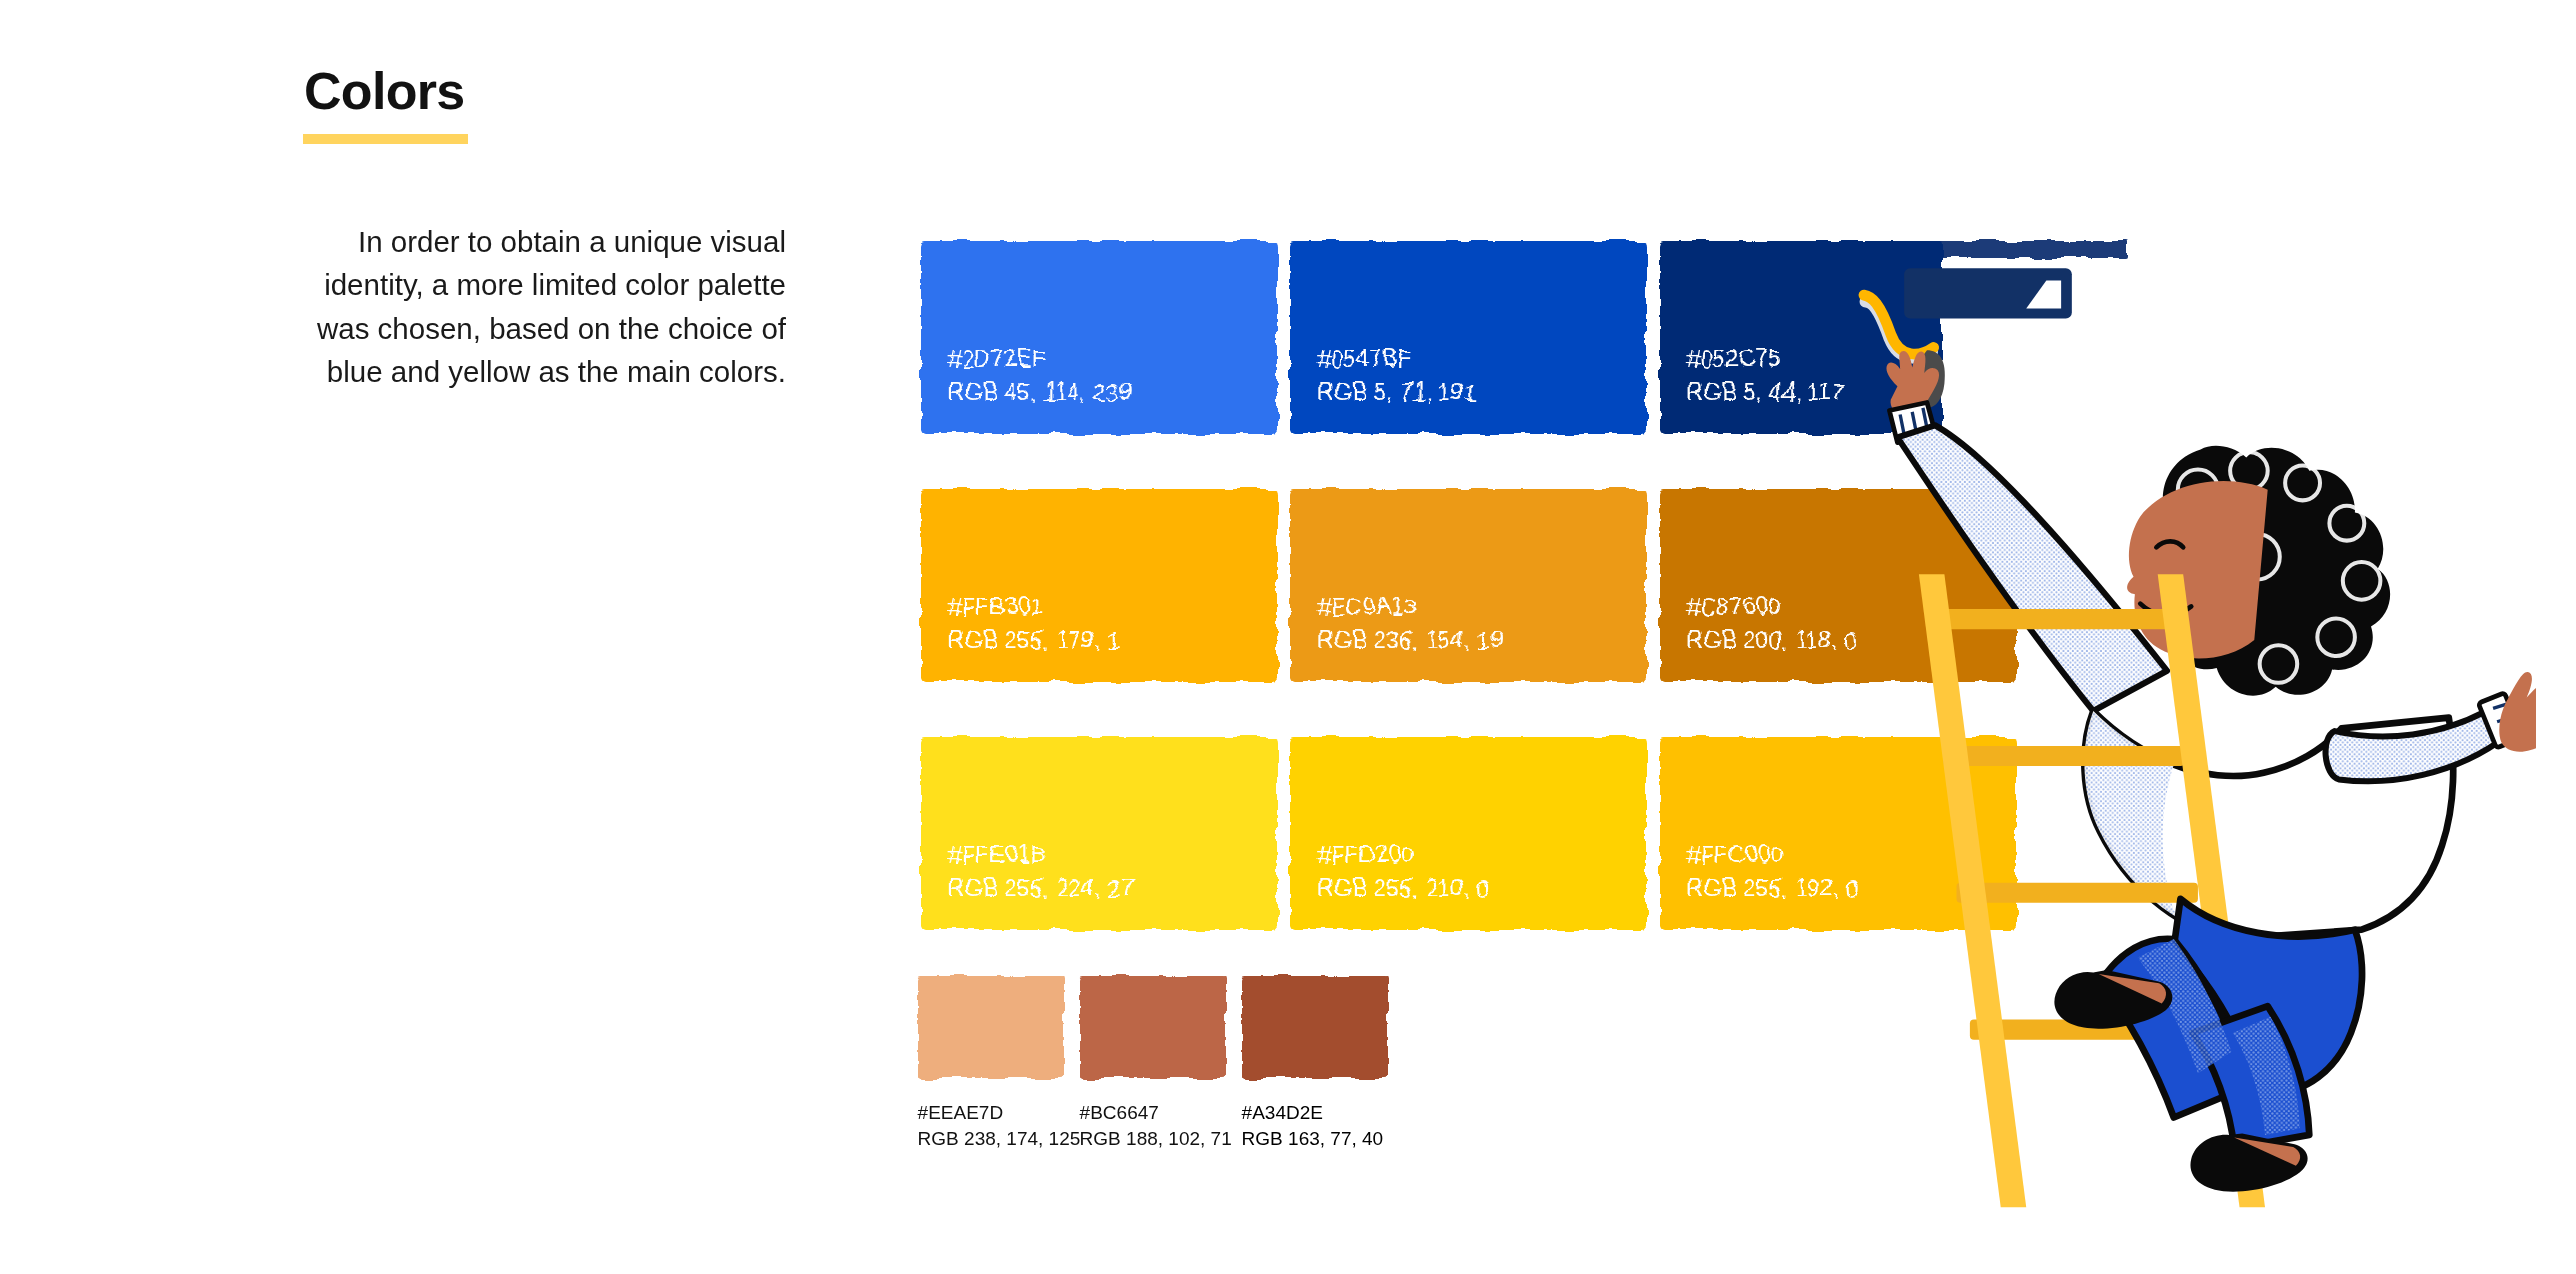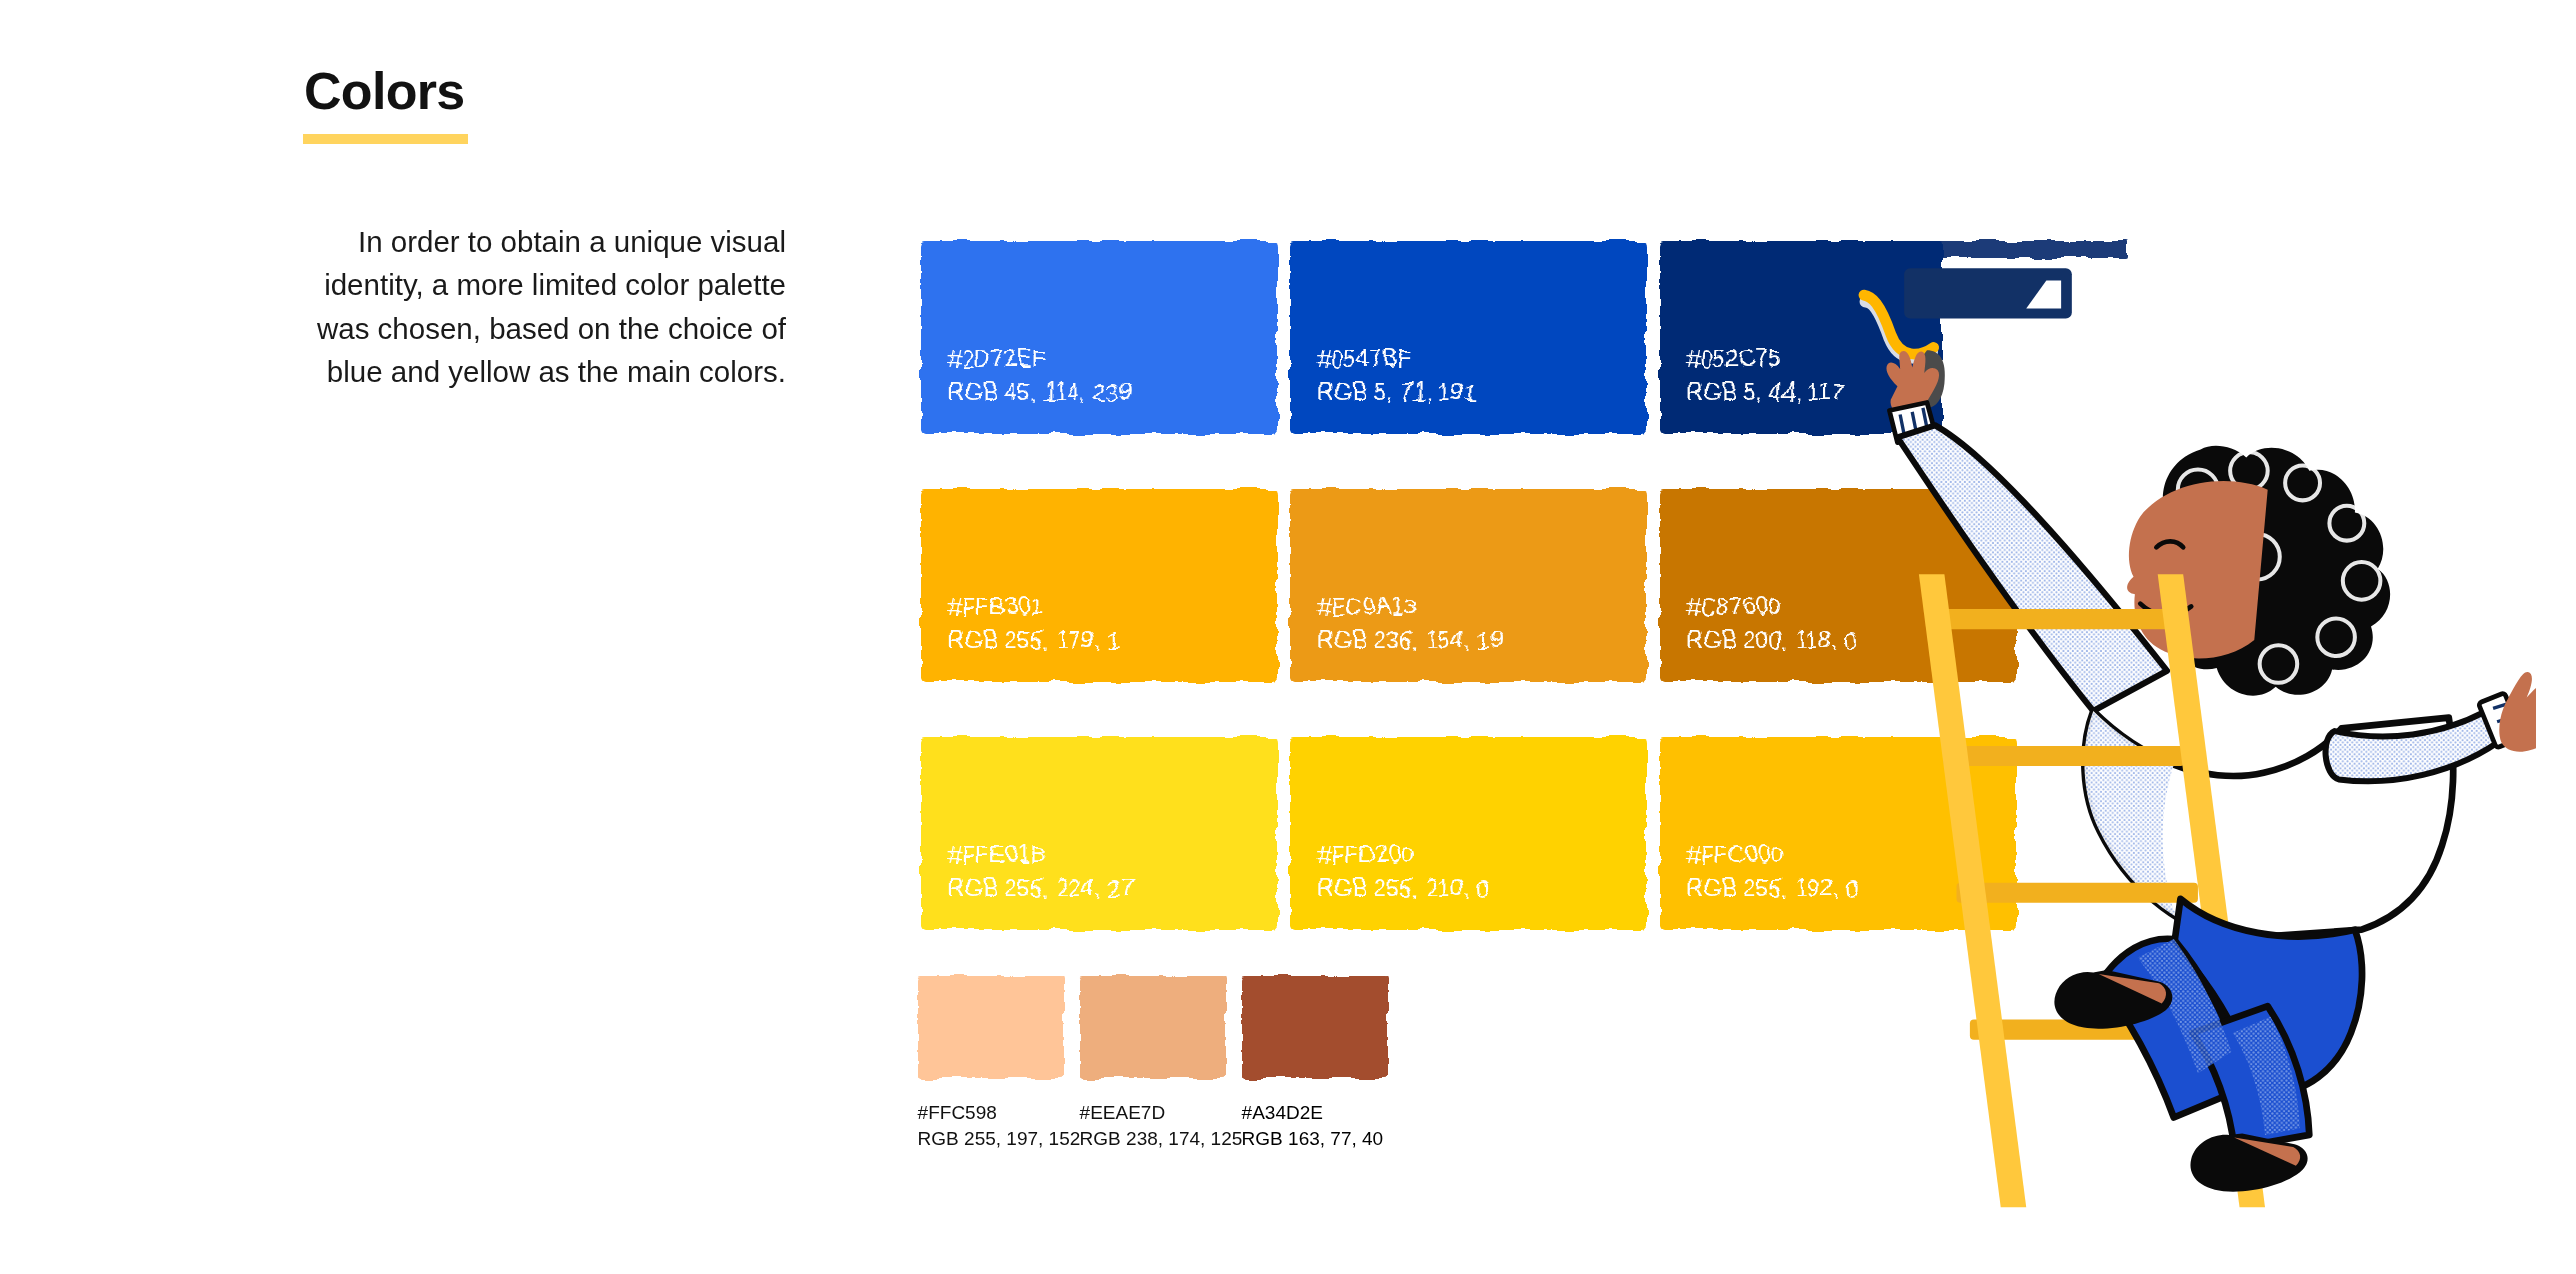--- a/index.html
+++ b/index.html
@@ -235,31 +235,31 @@
     <div class="swatch" style="background-color: rgb(255, 192, 0);">
       <div class="swatch-label" style="color: rgb(255, 255, 255);">
         <span class="hexline">#FFC000</span>
         <span class="rgbline">RGB 255, 192, 0</span>
       </div>
     </div>
   </div>
 
   <div id="row-skin">
     <div class="mini-swatch-cell">
-      <div class="mini-swatch" style="background-color: rgb(255, 197, 152);"></div>
-      <div class="mini-label" style="color: rgb(17, 17, 17);">
-        <span class="hexline">#FFC598</span>
-        <span class="rgbline">RGB 255, 197, 152</span>
-      </div>
-    </div>
-    <div class="mini-swatch-cell">
       <div class="mini-swatch" style="background-color: rgb(238, 174, 125);"></div>
       <div class="mini-label" style="color: rgb(17, 17, 17);">
         <span class="hexline">#EEAE7D</span>
         <span class="rgbline">RGB 238, 174, 125</span>
+      </div>
+    </div>
+    <div class="mini-swatch-cell">
+      <div class="mini-swatch" style="background-color: rgb(188, 102, 71);"></div>
+      <div class="mini-label" style="color: rgb(17, 17, 17);">
+        <span class="hexline">#BC6647</span>
+        <span class="rgbline">RGB 188, 102, 71</span>
       </div>
     </div>
     <div class="mini-swatch-cell">
       <div class="mini-swatch" style="background-color: rgb(163, 77, 46);"></div>
       <div class="mini-label" style="color: #000000;">
         <span class="hexline">#A34D2E</span>
         <span class="rgbline">RGB 163, 77, 40</span>
       </div>
     </div>
   </div>

